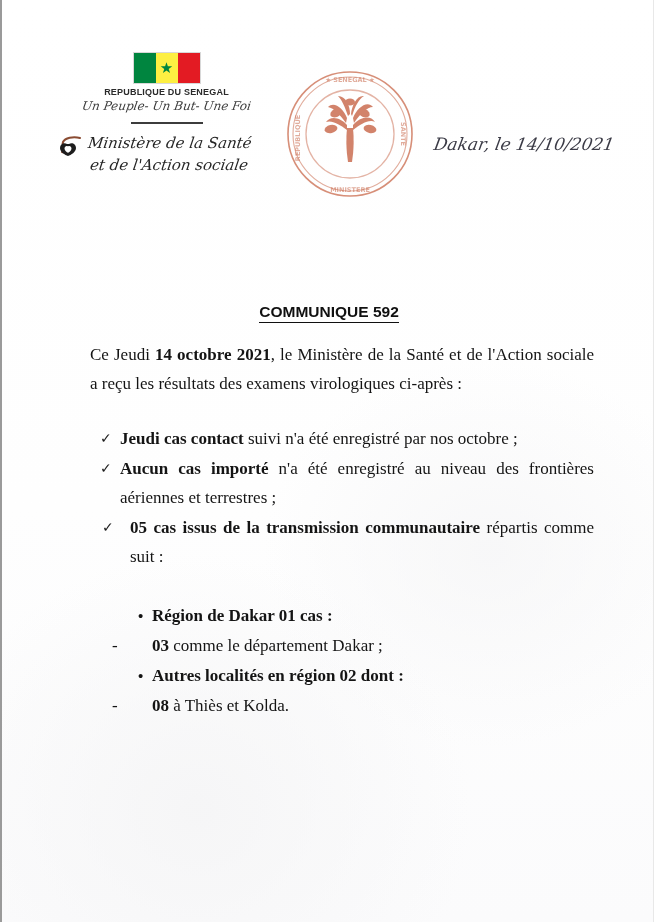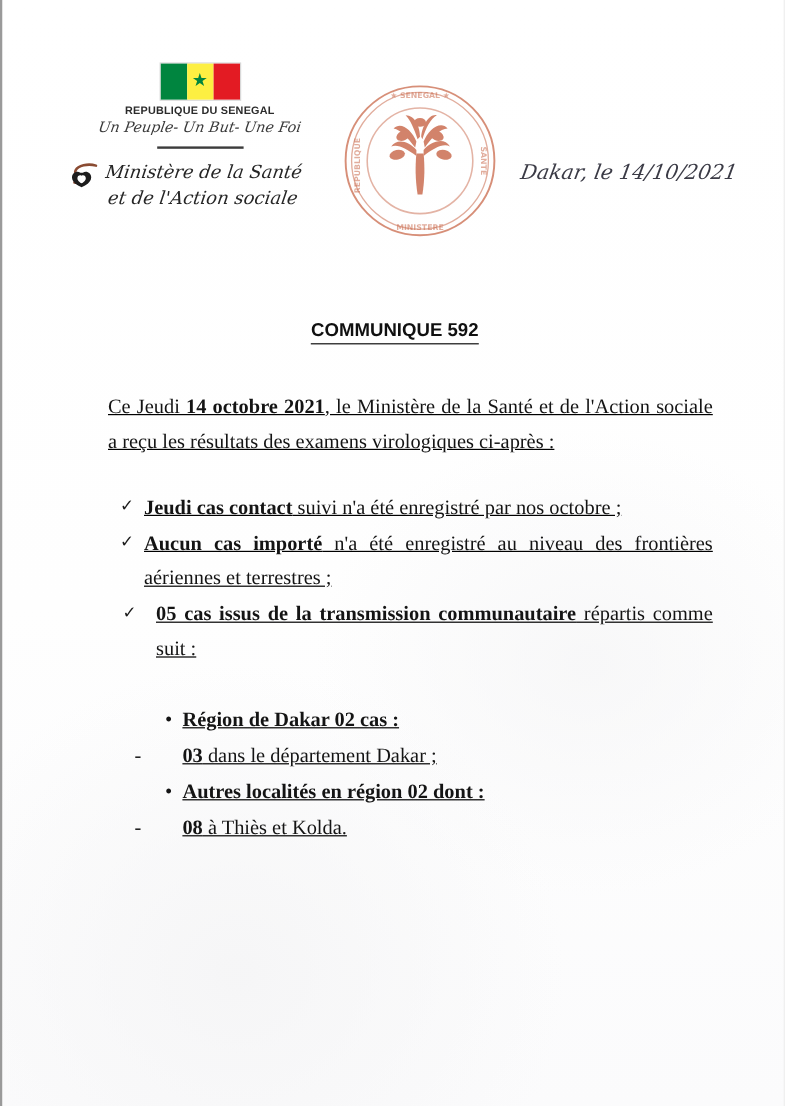--- a/index.html
+++ b/index.html
@@ -155,29 +155,29 @@
     margin-top: 24px;
   }
   .doc-subtitle {
     font-family: "Liberation Sans", sans-serif;
     font-size: 15.5px;
     font-weight: bold;
     color: #101010;
     display: inline-block;
     border-bottom: 1.6px solid #101010;
     padding-bottom: 1px;
+    margin-top: 36px;
   }
 
   
   .body-block {
     position: absolute;
     left: 88px;
-    top: 324px;
+    top: 340px;
     width: 504px;
-    text-decoration: underline;
   }
   .para {
     font-family: "Liberation Serif", serif;
     font-size: 17px;
     line-height: 29px;
     color: #141414;
     text-align: justify;
     text-justify: inter-word;
     margin: 0;
   }
@@ -326,24 +326,24 @@
       <li class="check-item">
         <span class="tick">✓</span><b>Aucun cas importé</b><span> n'a été enregistré au niveau des frontières aériennes et terrestres ;</span>
       </li>
       <li class="check-item indent-extra">
         <span class="tick">✓</span><b>05 cas issus de la transmission communautaire</b><span> répartis comme suit :</span>
       </li>
     </ul>
 
     <ul class="region-list">
       <li class="region-bullet">
-        <span class="dot">•</span><span>Région de Dakar 02 cas :</span>
+        <span class="dot">•</span><span>Région de Dakar 01 cas :</span>
       </li>
       <li class="region-sub">
-        <span class="dash">-</span><b>03</b><span> dans le département Dakar ;</span>
+        <span class="dash">-</span><b>03</b><span> comme le département Dakar ;</span>
       </li>
       <li class="region-bullet">
         <span class="dot">•</span><span>Autres localités en région 02 dont :</span>
       </li>
       <li class="region-sub">
         <span class="dash">-</span><b>08</b><span> à Thiès et Kolda.</span>
       </li>
     </ul>
 
   </div>

